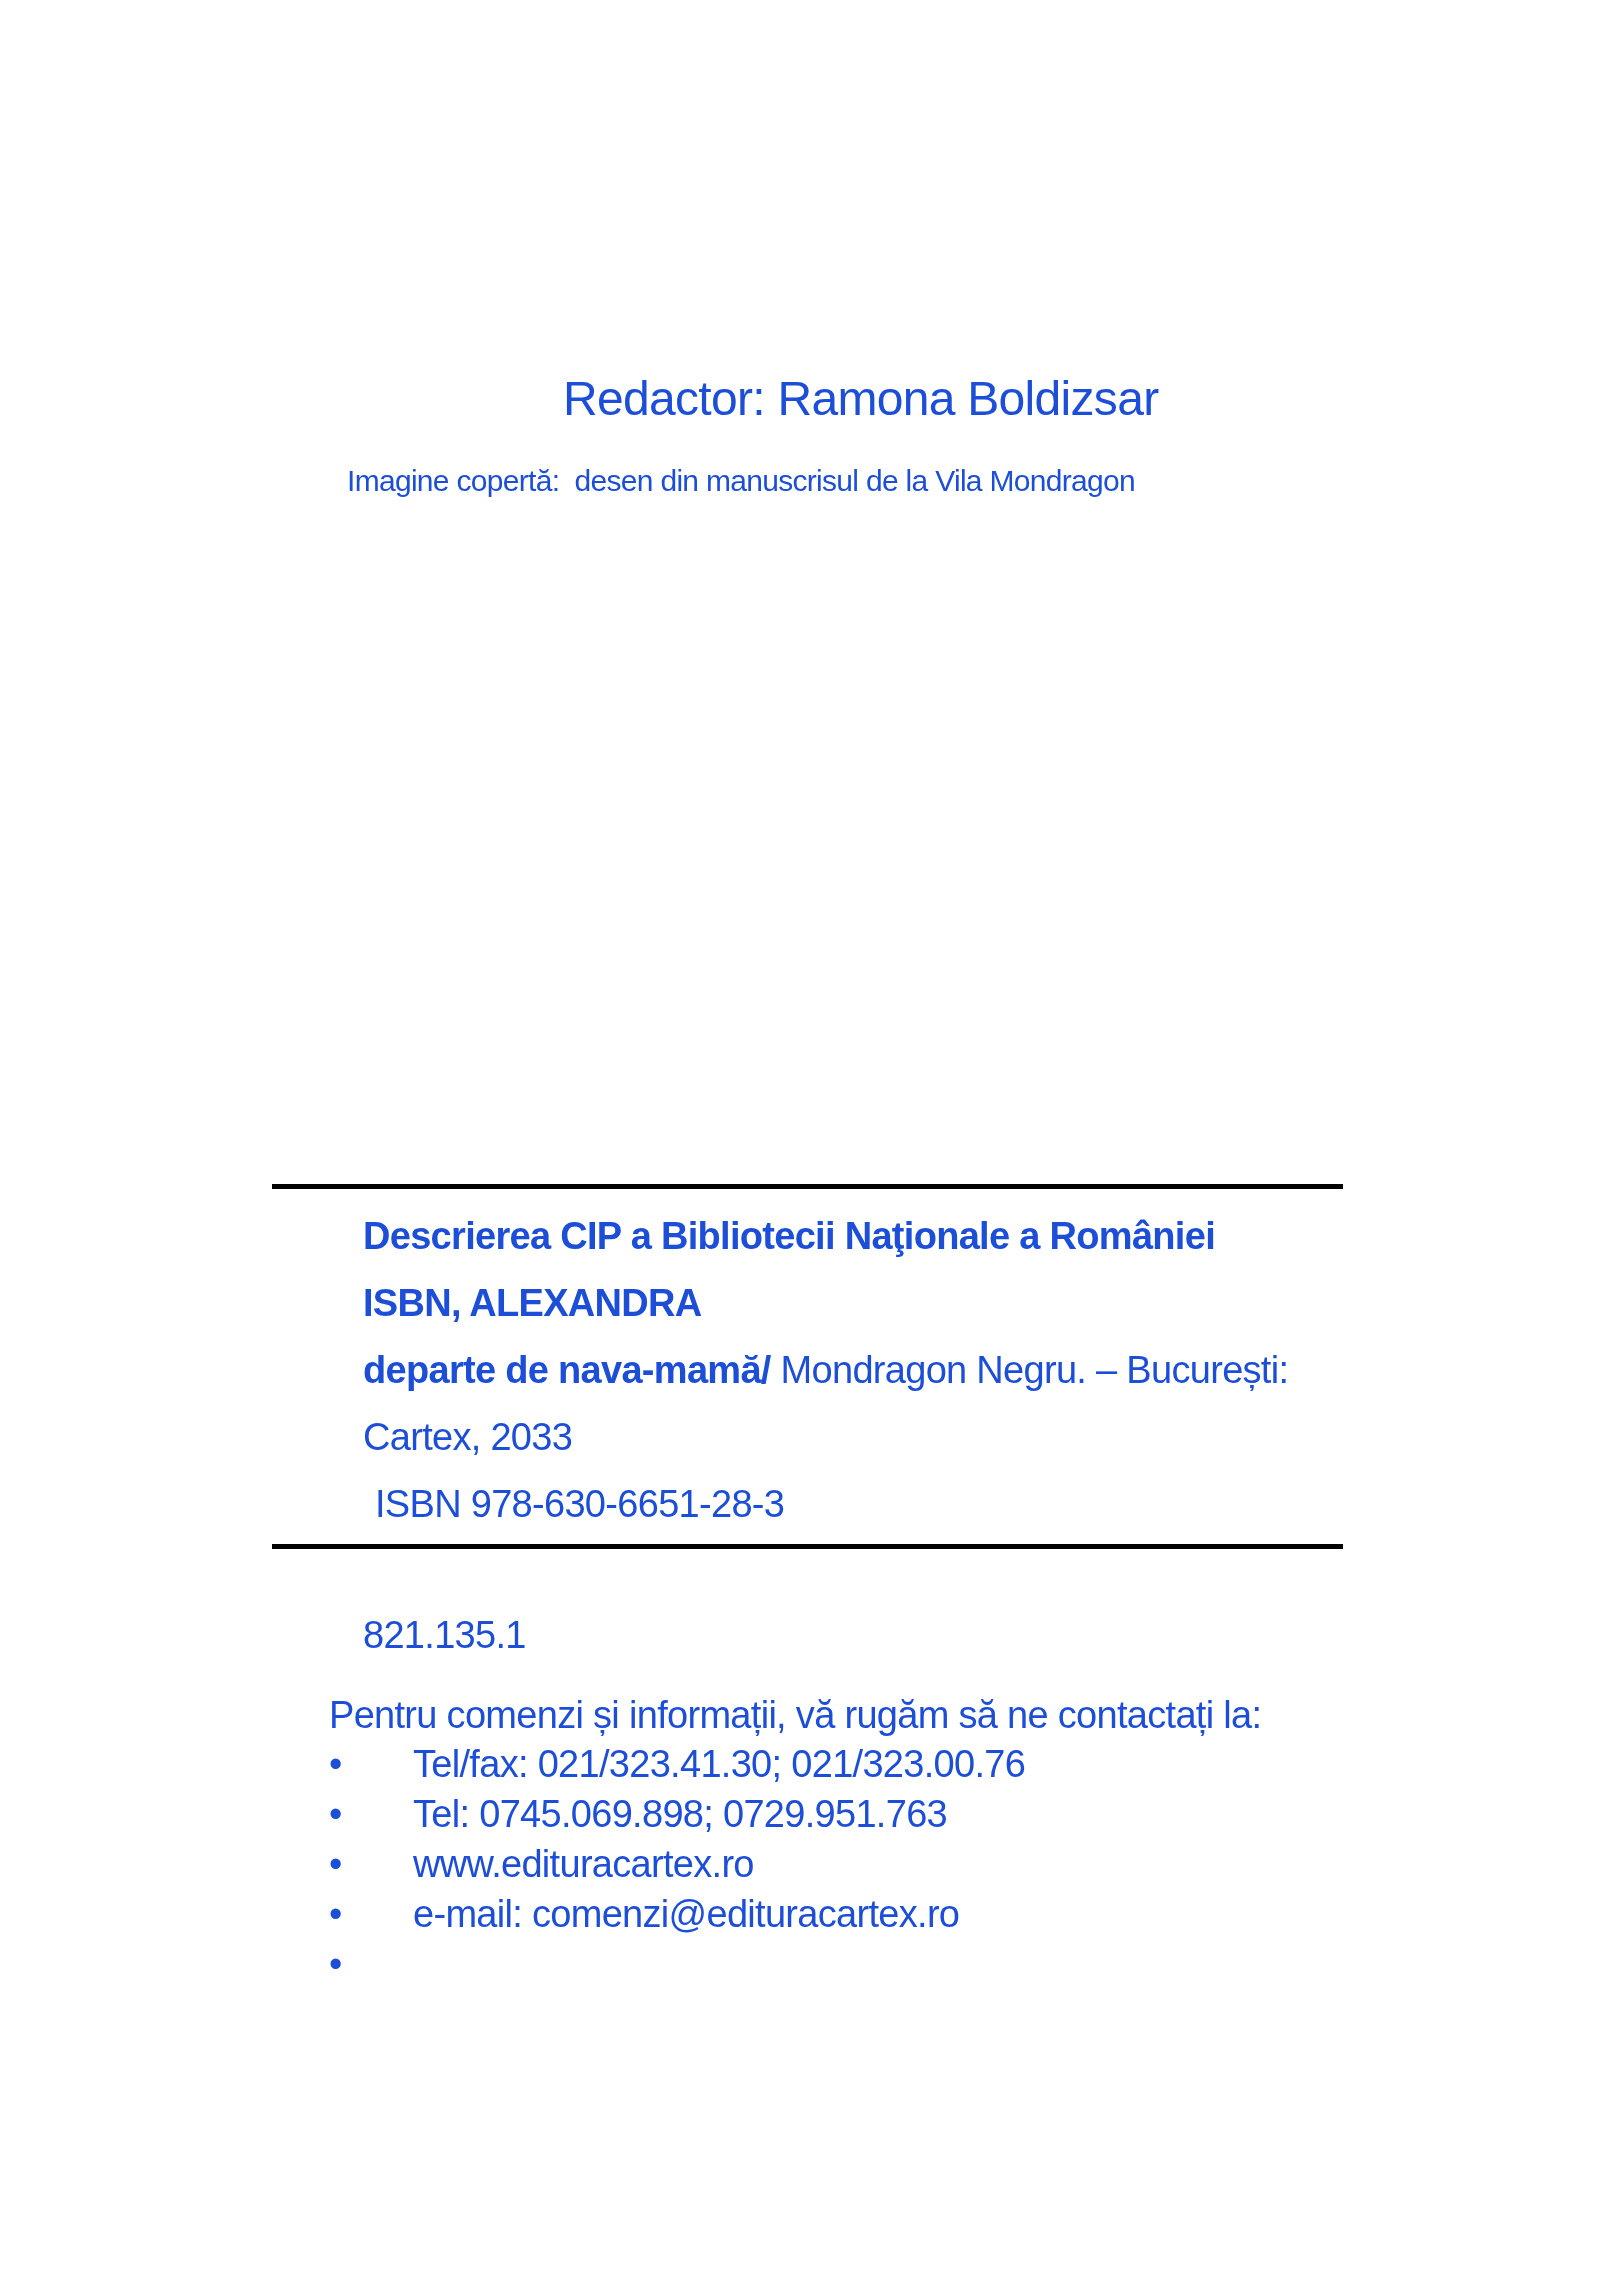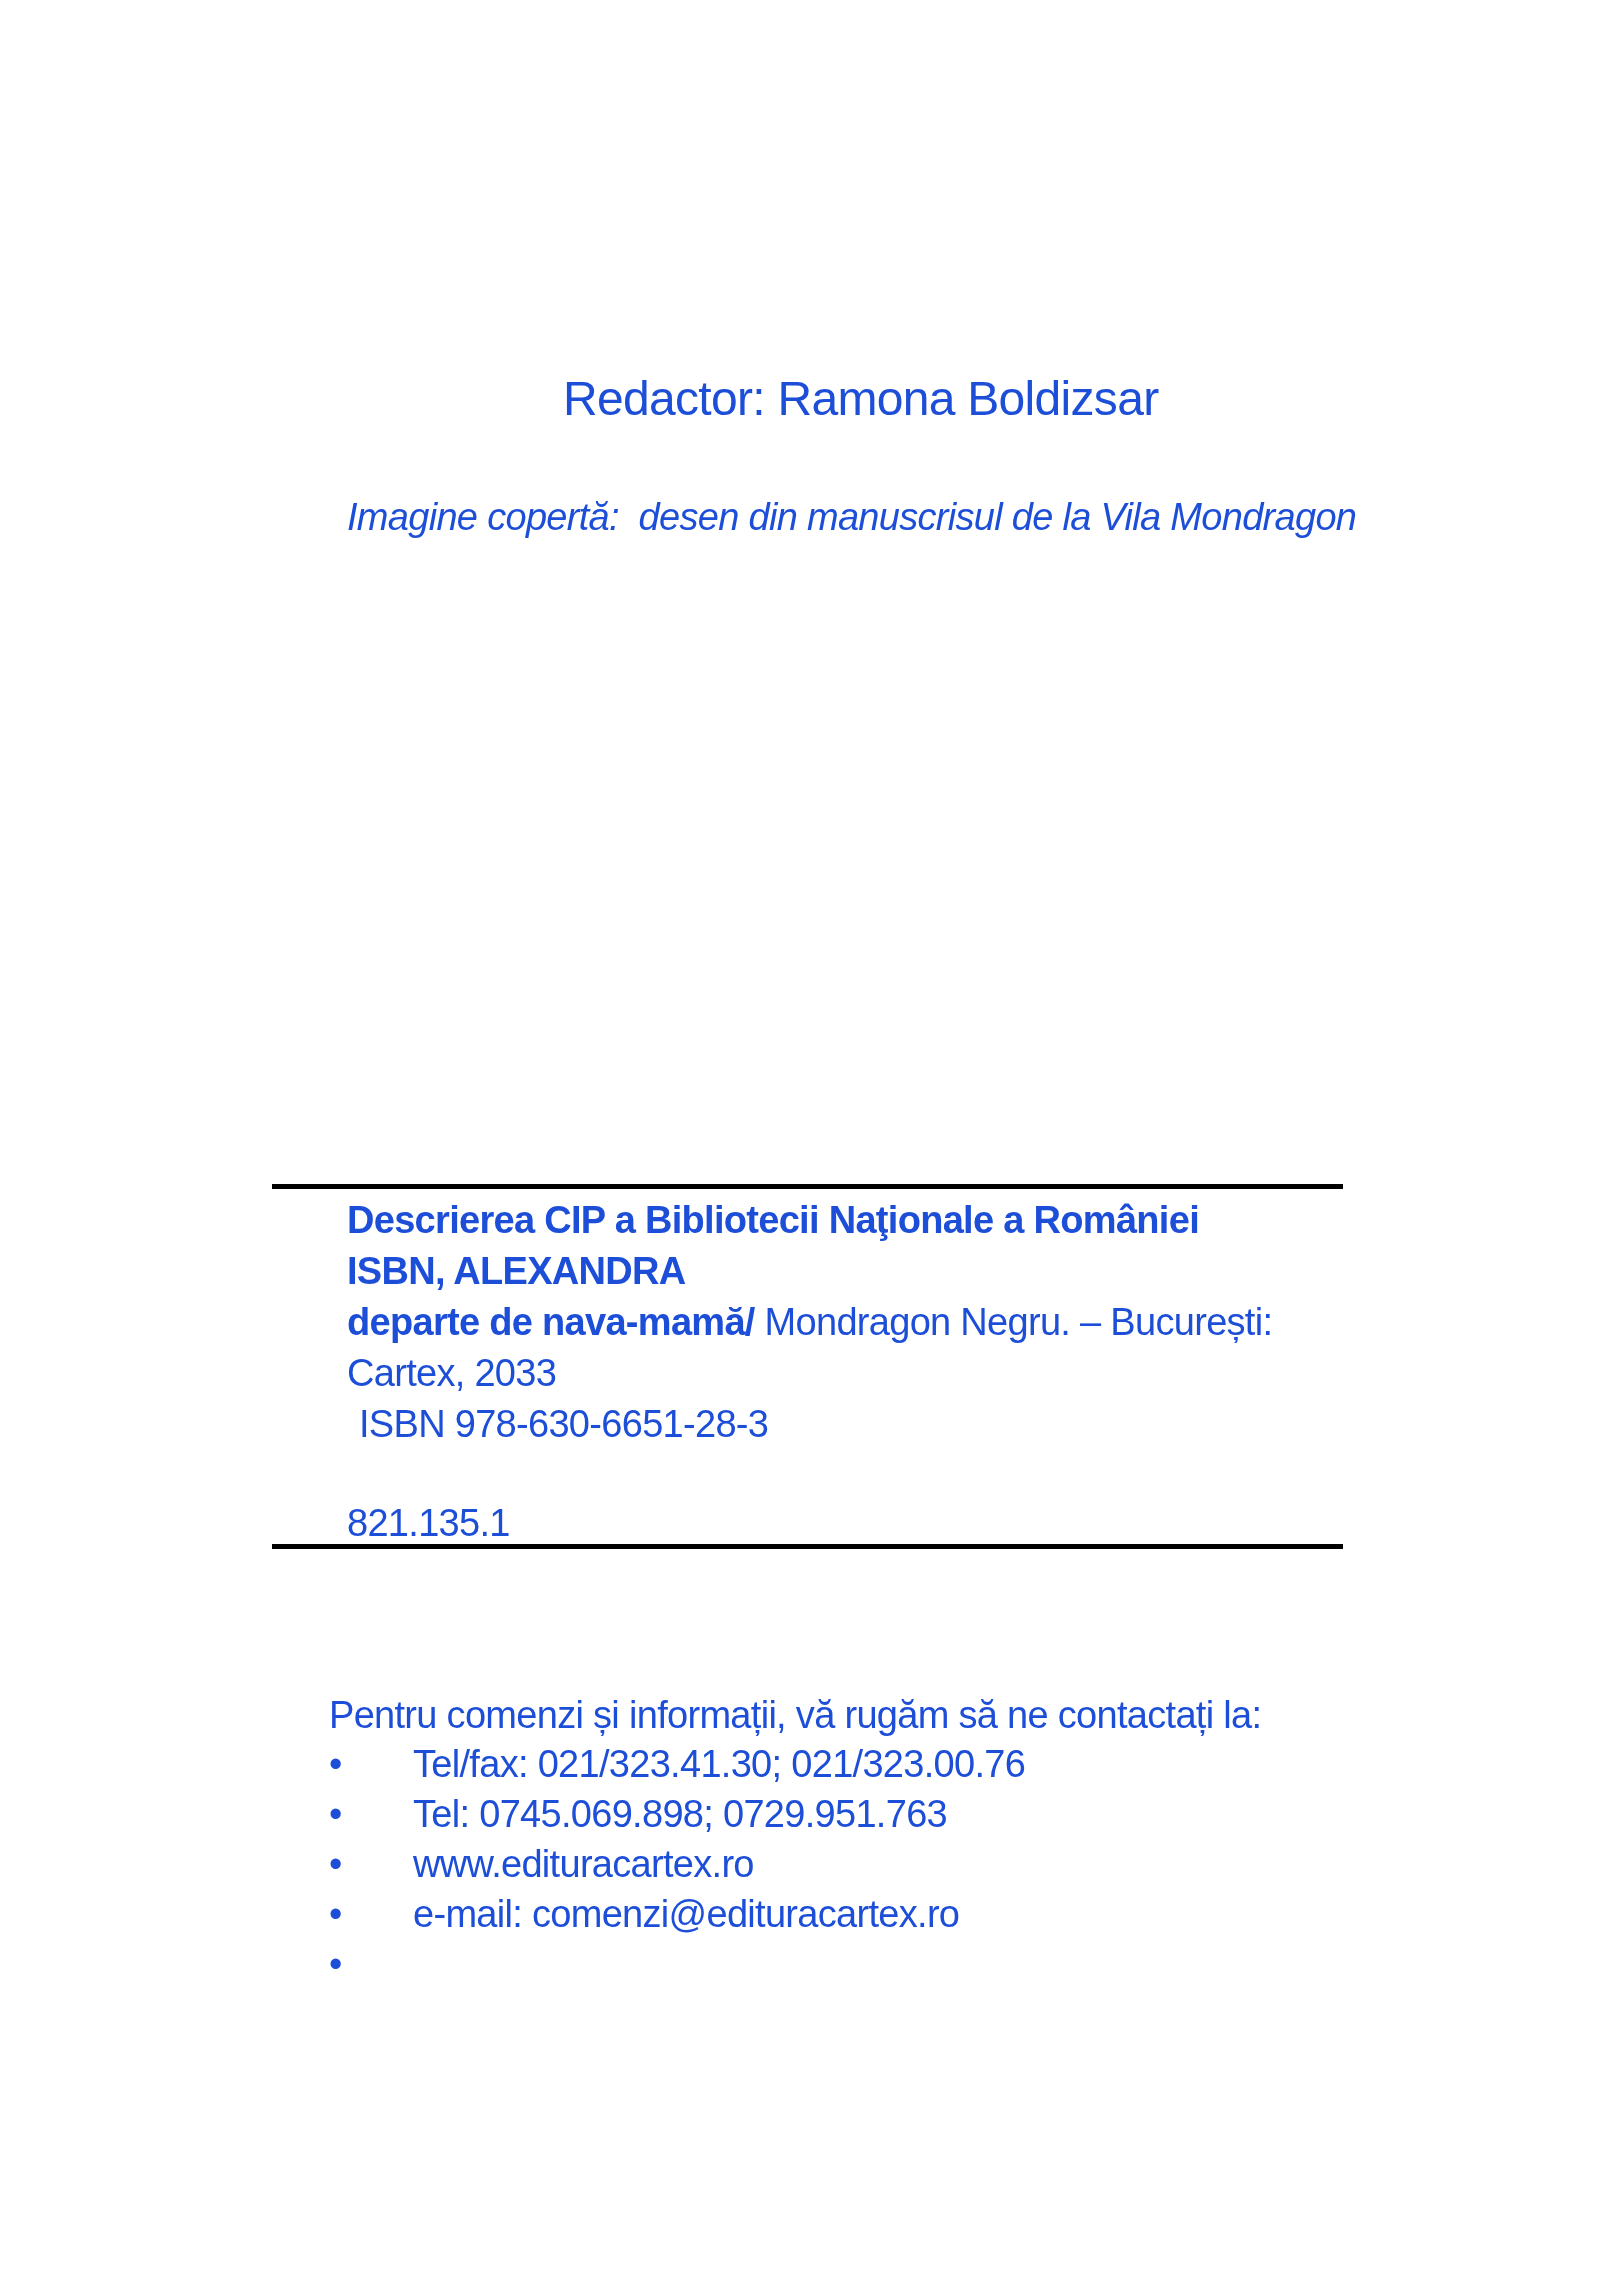--- a/index.html
+++ b/index.html
@@ -21,43 +21,42 @@
 
   .redactor-line {
     left: 563px;
     top: 371px;
     font-size: 48px;
     line-height: 55px;
     white-space: pre;
   }
   .cover-line {
     left: 347px;
-    top: 495px;
-    font-size: 38px;
+    top: 459px;
+    font-size: 30px;
     line-height: 44px;
     white-space: pre;
-    font-style: italic;
   }
 
   .rule {
     background: #000000;
     height: 4.6px;
     width: 1071px;
     left: 272px;
   }
   .rule-top    { top: 1184px; }
   .rule-bottom { top: 1544px; }
 
   .cip-block {
     left: 347px;
     top: 1195px;
     font-size: 38px;
   }
   .cip-block p {
-    margin: 0;
+    margin: 16px;
     line-height: 51px;
     white-space: pre;
   }
   .bold { font-weight: bold; }
   .isbn-line { padding-left: 12px; }
   .cip-spacer { height: 48px; }
 
   .contact-intro {
     left: 329px;
     top: 1692px;

